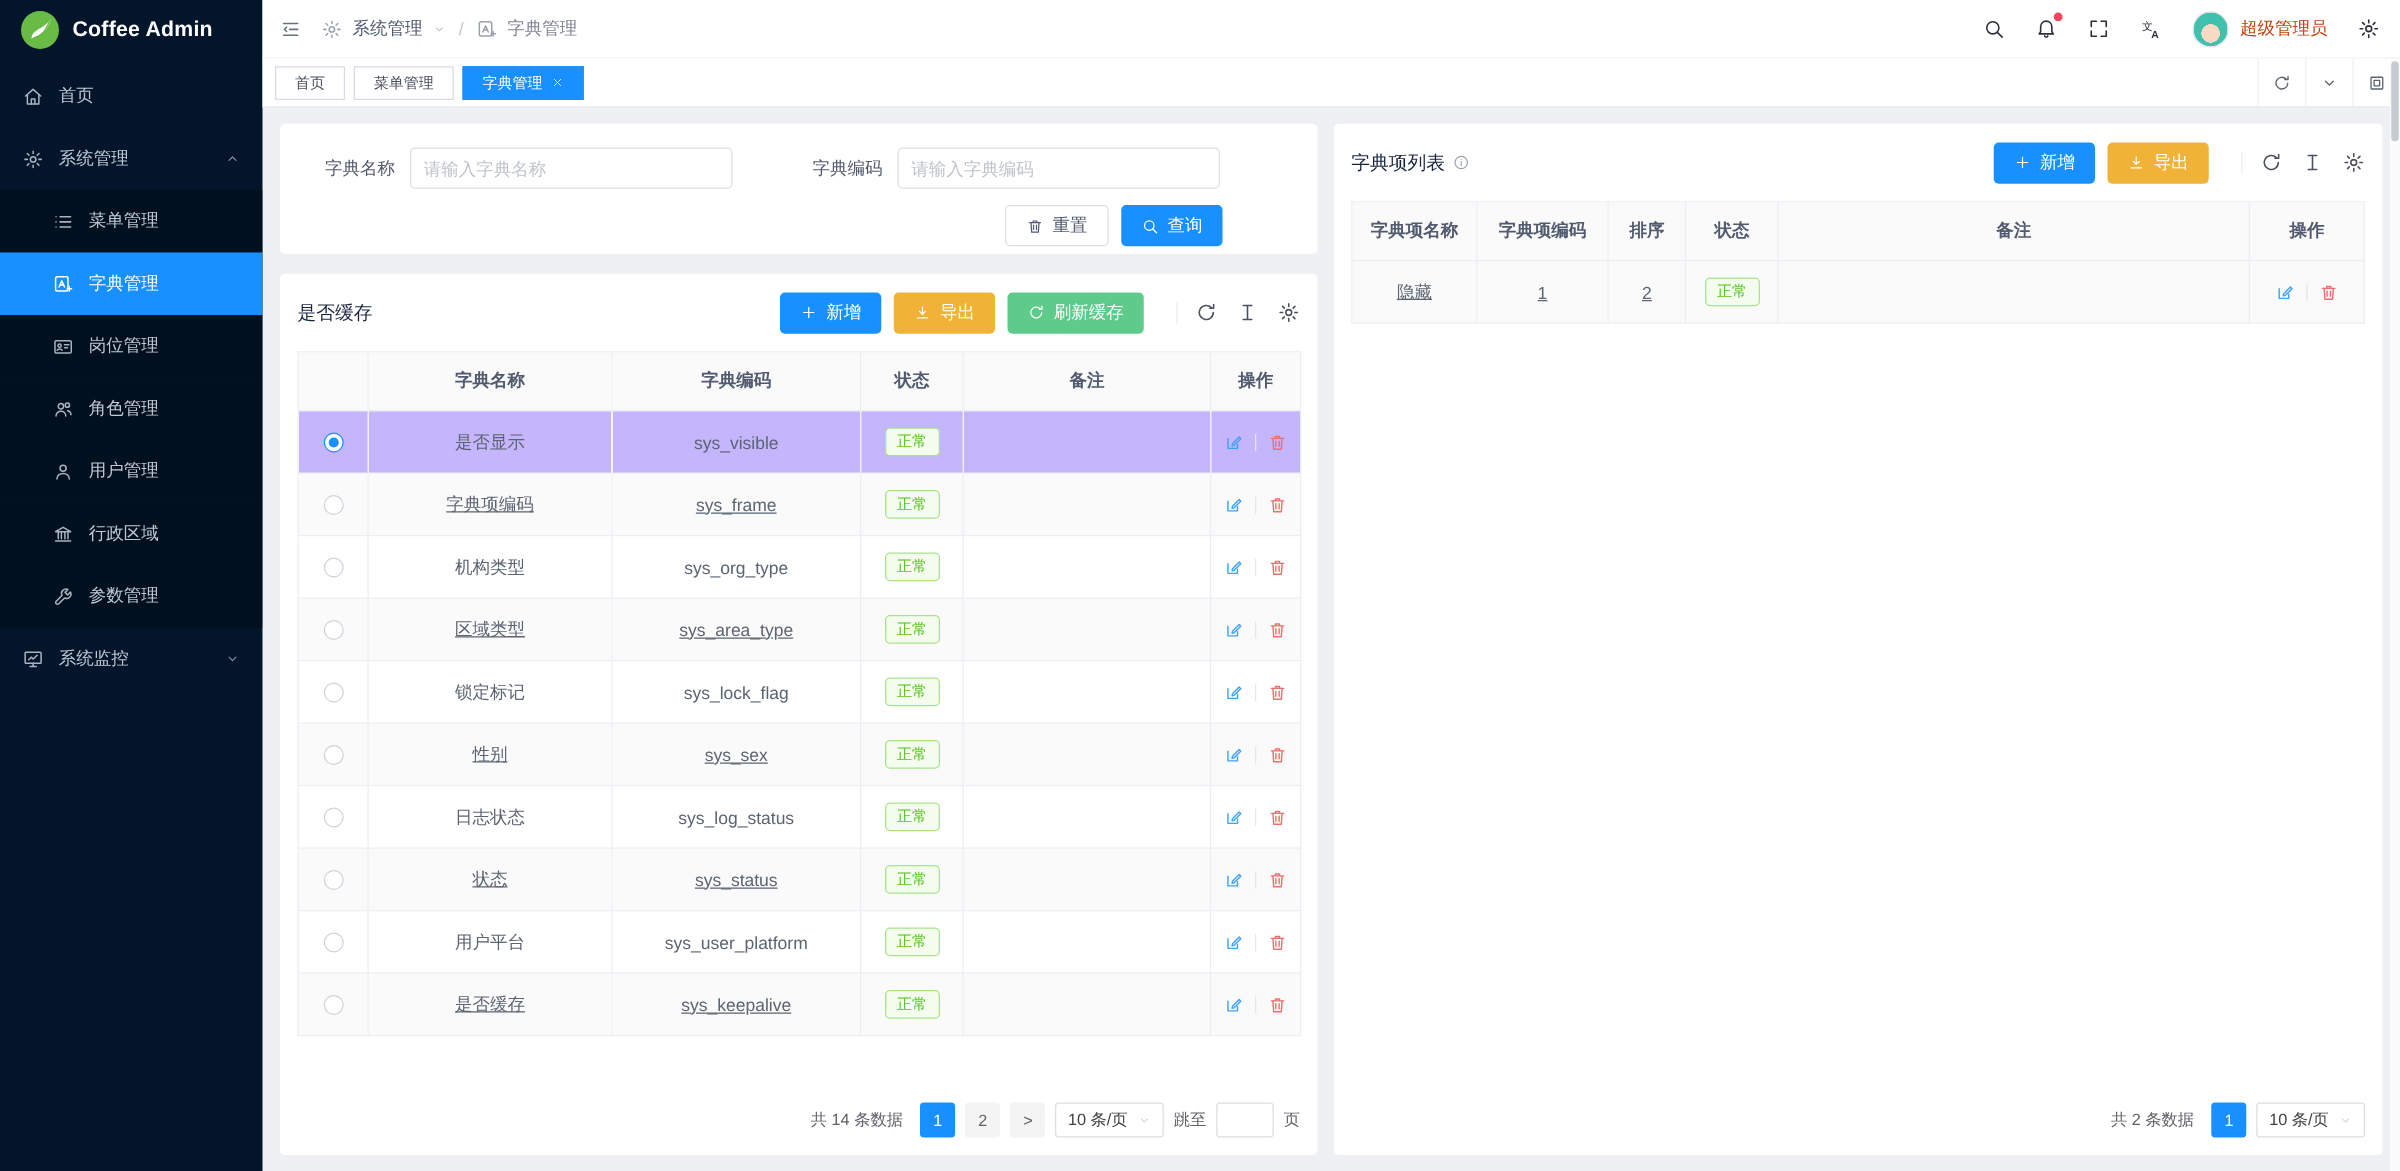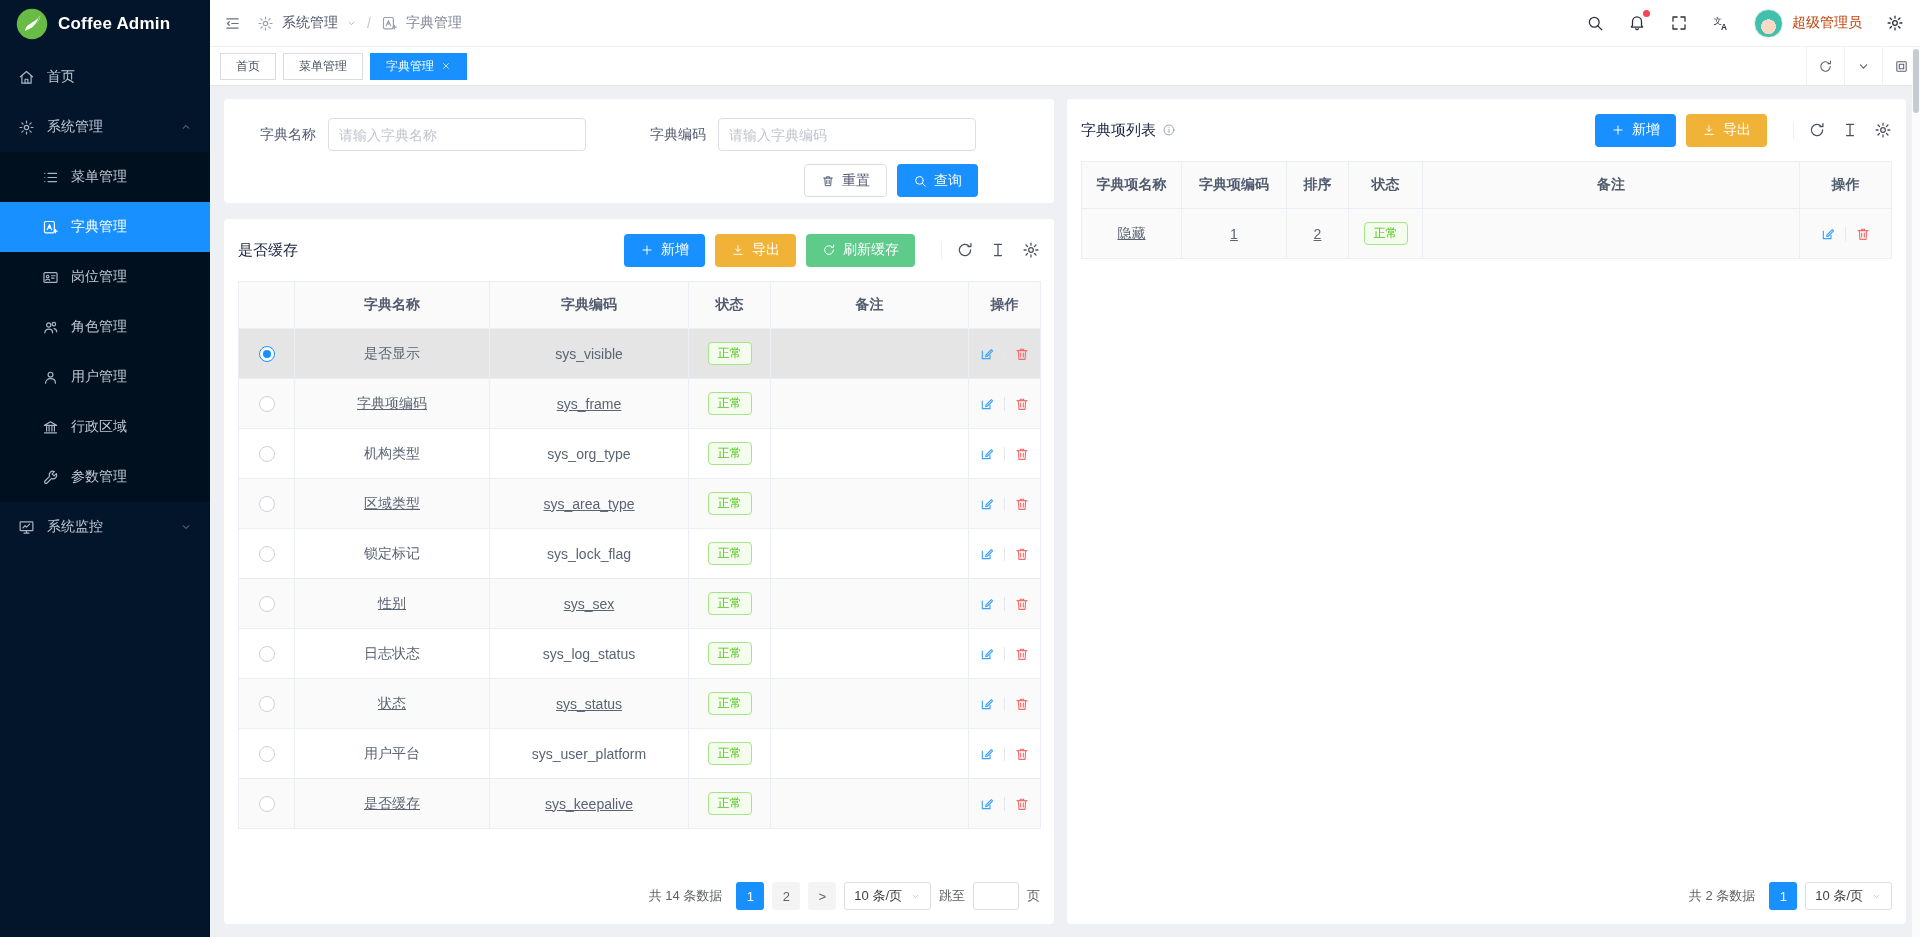--- a/index.html
+++ b/index.html
@@ -75,21 +75,21 @@
   .card-title .ic { font-size:14px; color:#9aa3ad; }
   .head-btns { margin-left:auto; display:flex; align-items:center; gap:10px; }
   .head-tools { display:flex; align-items:center; gap:15px; margin-left:16px; padding-left:14px; border-left:1px solid #eceef2; }
   .head-tools .ic { font-size:18px; color:#4a5闆1; color:#4a515e; cursor:pointer; }
 
   table.grid { width:100%; border-collapse:collapse; table-layout:fixed; }
   .grid th, .grid td { border:1px solid #ebeef3; text-align:center; font-size:14px; overflow:hidden; white-space:nowrap; }
   .grid th { background:#fafafa; height:47px; color:#515a6e; font-weight:bold; }
   .grid td { height:50px; color:#5b6472; }
   .grid tr.stripe td { background:#fafafa;text-decoration:underline; }
-  .grid tr.sel td { background:#e5e5e5; }
+  .grid tr.sel td { background:#c4b5fd; }
   .badge { display:inline-block; padding:3px 9px; font-size:12px; line-height:1.3; color:#52c41a; background:#f4fcee; border:1px solid #a8e38a; border-radius:4px; }
   .radio { display:inline-block; width:16px; height:16px; border-radius:50%; border:1px solid #cfd3da; background:#fff; position:relative; cursor:pointer; vertical-align:middle; }
   .radio.sel { border-color:#1890ff; }
   .radio.sel::after { content:""; position:absolute; inset:3px; border-radius:50%; background:#1890ff; }
   .act-cell { display:flex; align-items:center; justify-content:center; gap:9px; height:100%; }
   .act-cell .ic { font-size:16px; cursor:pointer; }
   .act-edit { color:#3ea2fb; }
   .act-del { color:#f56c6c; }
   .act-div { width:1px; height:14px; background:#e4e7ec; }
 

